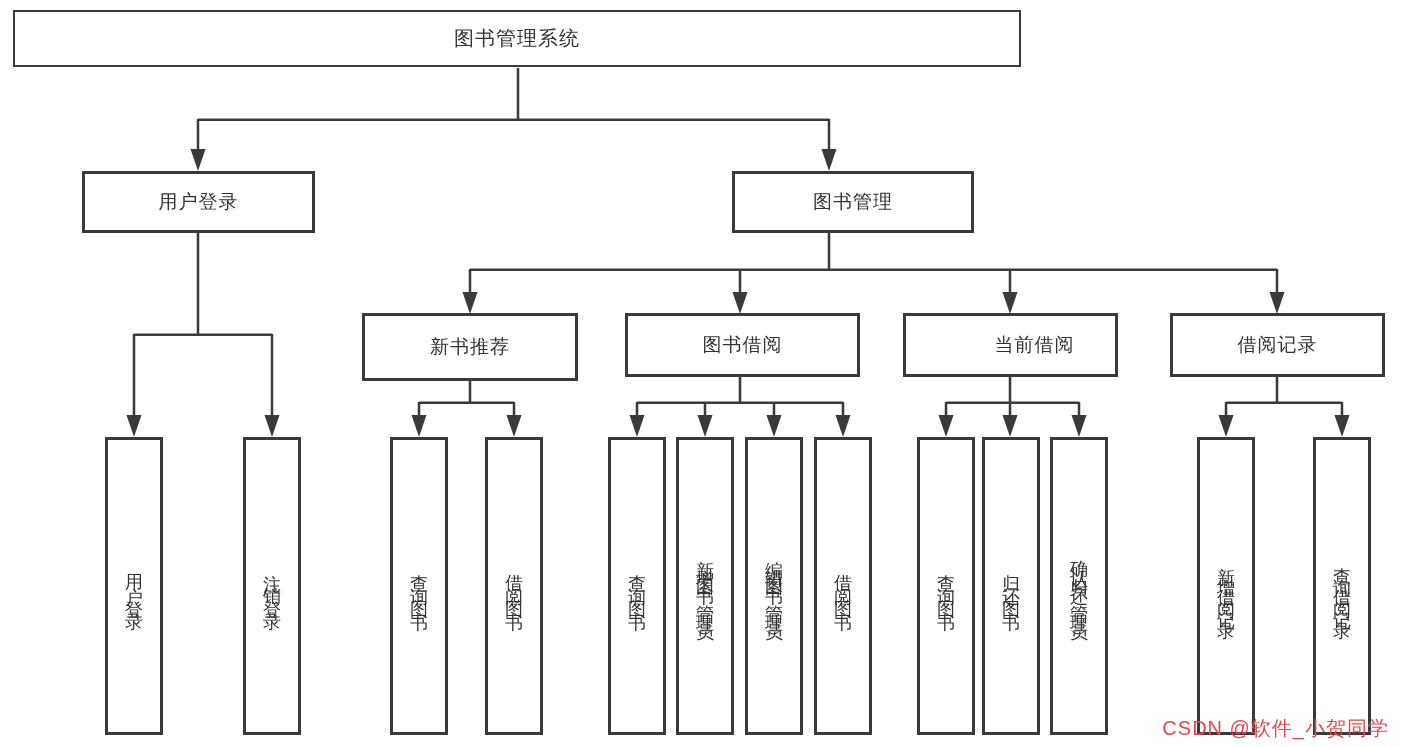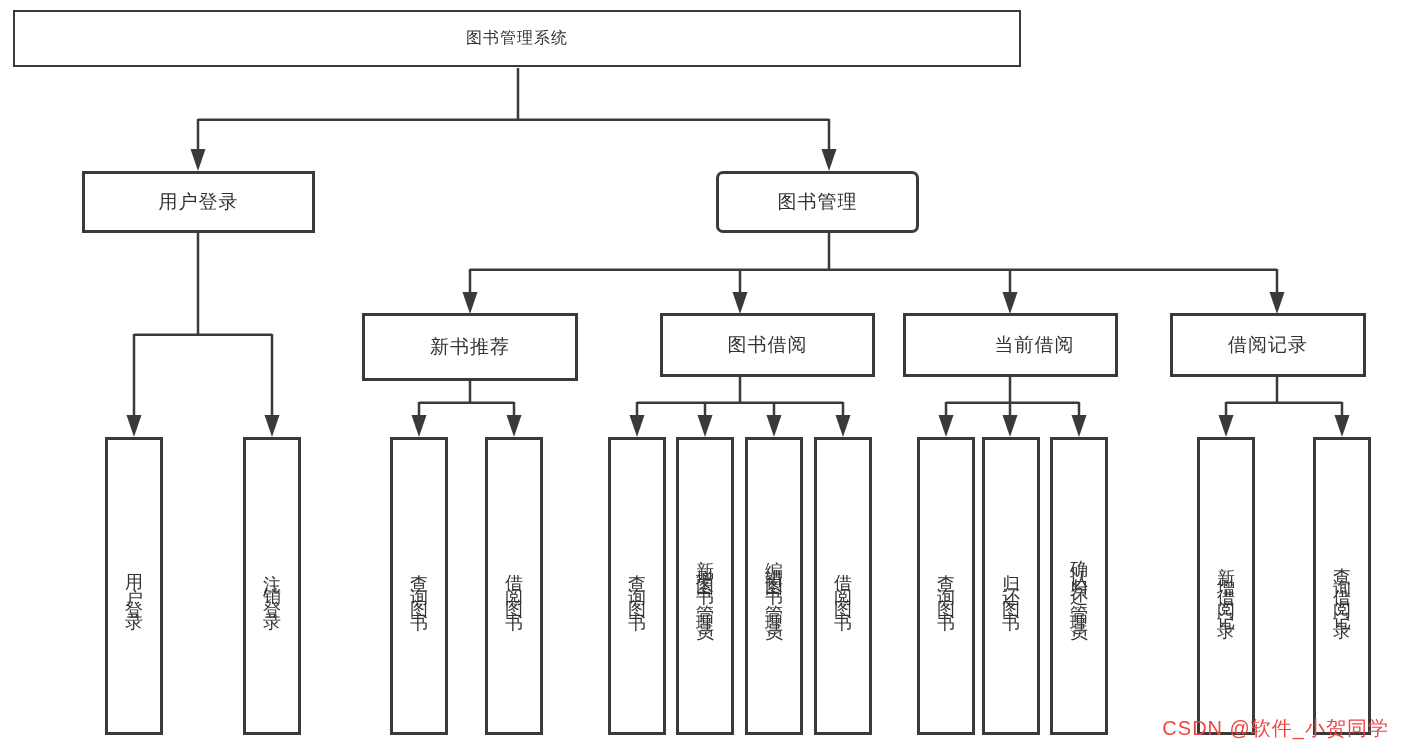--- a/index.html
+++ b/index.html
@@ -18,21 +18,21 @@
     border: 3px solid #3a3a3a;
     background: #ffffff;
     display: flex;
     align-items: center;
     justify-content: center;
     font-size: 19px;
     color: #333333;
     letter-spacing: 1px;
     z-index: 2;
   }
-  .hbox.root { border-width: 2px; font-size: 16px; }
+  .hbox.root { border-width: 2px; font-size: 20px; }
   .vbox {
     position: absolute;
     box-sizing: border-box;
     top: 437px;
     width: 58px;
     height: 298px;
     border: 3px solid #3a3a3a;
     background: #ffffff;
     display: flex;
     align-items: center;
@@ -99,26 +99,26 @@
     <polygon class="arrow" points="1071.5,415 1086.5,415 1079,437"></polygon>
 
     <path class="stroke" d="M1277,377 V404 M1226,402.75 H1342 M1226,402 V416 M1342,402 V416"></path>
     <polygon class="arrow" points="1218.5,415 1233.5,415 1226,437"></polygon>
     <polygon class="arrow" points="1334.5,415 1349.5,415 1342,437"></polygon>
   </svg>
 
   <div class="hbox root" style="left:13px; top:10px; width:1008px; height:57px;">图书管理系统</div>
 
   <div class="hbox" style="left:82px; top:171px; width:233px; height:62px;">用户登录</div>
-  <div class="hbox" style="left:716px; top:171px; width:203px; height:62px;border-radius:7px;">图书管理</div>
+  <div class="hbox" style="left:732px; top:171px; width:242px; height:62px;">图书管理</div>
 
   <div class="hbox" style="left:362px; top:313px; width:216px; height:68px;">新书推荐</div>
-  <div class="hbox" style="left:660px; top:313px; width:215px; height:64px;">图书借阅</div>
+  <div class="hbox" style="left:625px; top:313px; width:235px; height:64px;">图书借阅</div>
   <div class="hbox" style="left:903px; top:313px; width:215px; height:64px;padding-left:48px;">当前借阅</div>
-  <div class="hbox" style="left:1170px; top:313px; width:196px; height:64px;">借阅记录</div>
+  <div class="hbox" style="left:1170px; top:313px; width:215px; height:64px;">借阅记录</div>
 
   <div class="vbox ls4" style="left:105px;">
     <span>用户登录</span>
   </div>
   <div class="vbox ls4" style="left:243px;">
     <span>注销登录</span>
   </div>
 
   <div class="vbox ls4" style="left:390px;">
     <span>查询图书</span>

